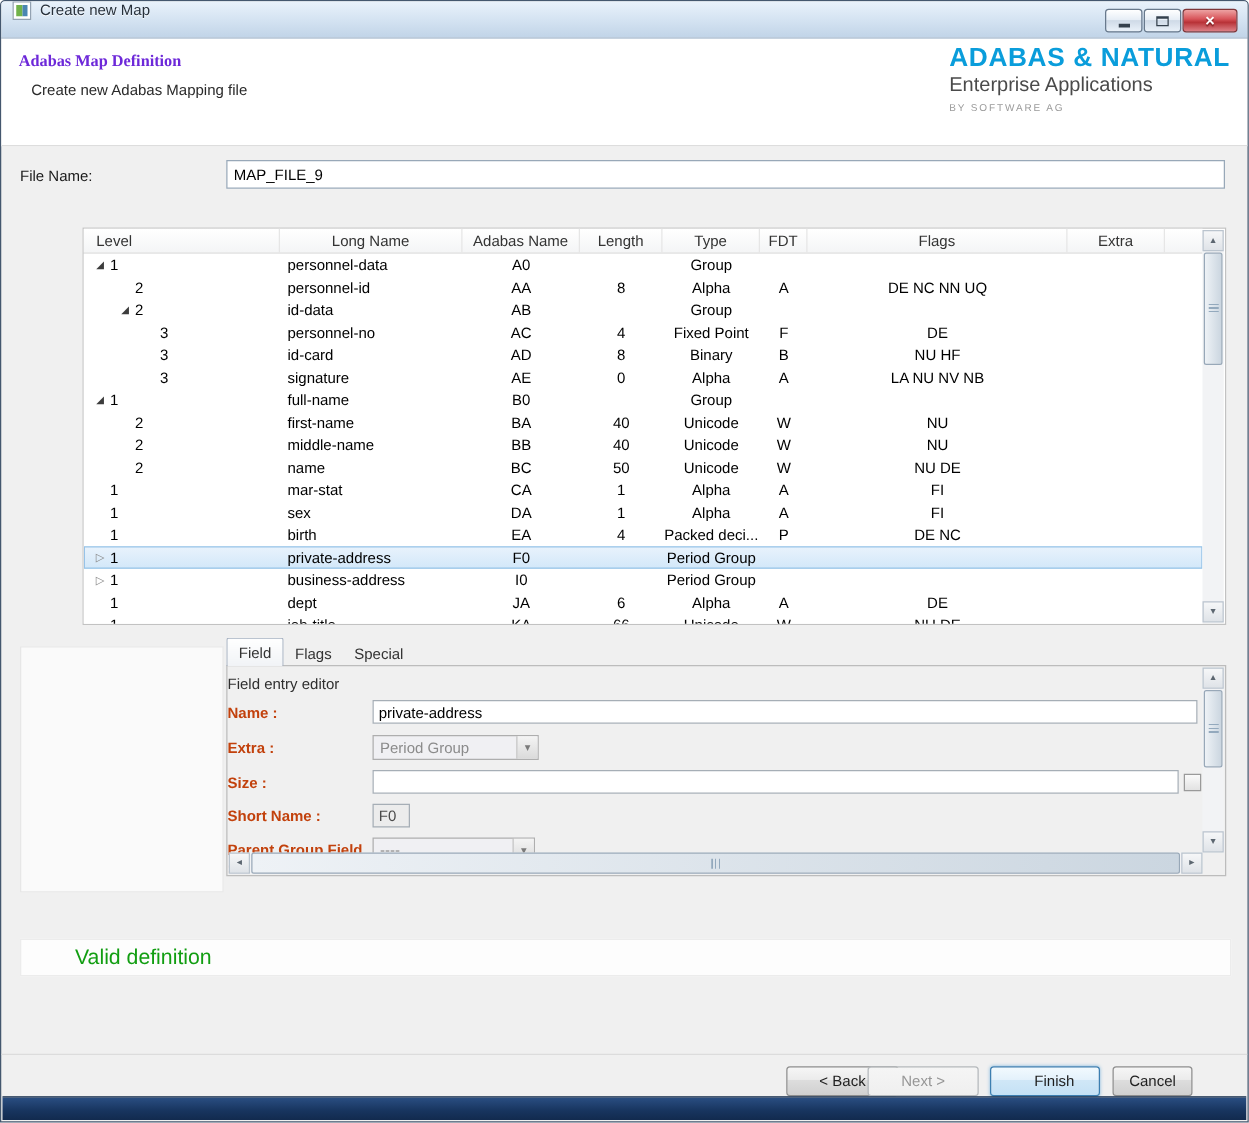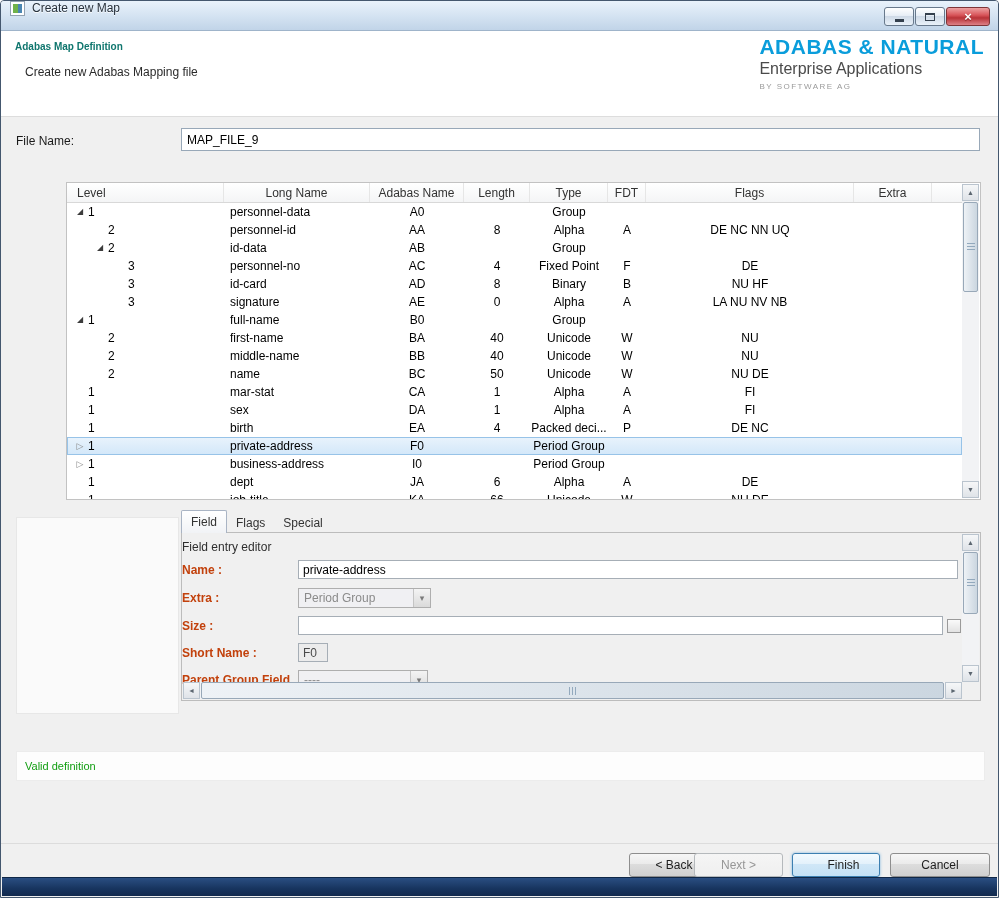--- a/index.html
+++ b/index.html
@@ -23,21 +23,21 @@
     background:linear-gradient(#ffffff,#e7eef6 45%,#cfdae7 50%,#e9f1f9);}
   .win-btn.min,.win-btn.max{width:30px;}
   .win-btn.close{width:44px;border-color:#7e3538;color:#fff;font-size:13px;font-weight:bold;
     background:linear-gradient(#eda2a2,#d8555a 42%,#b83237 58%,#dd8086);text-shadow:0 1px 1px #7e2022;}
   .glyph-min{width:9px;height:3px;background:#34404d;margin-top:8px;}
   .glyph-max{width:10px;height:8px;border:1px solid #34404d;border-top:2px solid #34404d;}
 
   
   .header{position:absolute;left:0;top:30px;right:0;height:86px;background:#fff;
     border-bottom:1px solid #dddddd;}
-  .header-title{position:absolute;left:14px;top:10px;font-size:10px;font-weight:bold;color:#0f766e;}
+  .header-title{position:absolute;left:14px;top:10px;font-size:13px;font-weight:bold;color:#6d28d9;font-family:Liberation Serif, serif;}
   .header-subtitle{position:absolute;left:24px;top:34px;font-size:12px;color:#2a2a2a;}
   .brand{position:absolute;right:14px;top:4px;text-align:left;}
   .brand-l1{font-size:21px;font-weight:bold;letter-spacing:.5px;}
   .brand-l2{font-size:16px;color:#4a4a4a;margin-top:1px;}
   .brand-l3{font-size:8px;color:#9a9a9a;letter-spacing:1.5px;margin-top:4px;}
 
   
   .filename-label{position:absolute;left:15px;top:133px;font-size:12px;color:#1a1a1a;}
   .filename-input{position:absolute;left:180px;top:127px;width:799px;height:23px;
     border:1px solid #98a8b8;background:#fff;font-size:12px;padding:0 5px;
@@ -107,33 +107,33 @@
   .panel .vscroll{top:1px;bottom:18px;right:1px;}
   .panel .vscroll .sb-thumb{top:18px;height:62px;}
   .hscroll{position:absolute;left:1px;right:18px;bottom:1px;height:17px;background:#f2f3f5;display:flex;}
   .hscroll .sb-thumb{position:static;flex:1;margin:0 1px;}
   .hscroll .sb-thumb .grip{width:8px;height:8px;
     background:repeating-linear-gradient(90deg,#93a9bd 0 1px,transparent 1px 3px);}
 
   
   .status{position:absolute;left:15px;top:750px;width:969px;height:30px;
     background:#fdfdfd;border:1px solid #ececec;display:flex;align-items:center;padding-left:8px;}
-  .status-text{font-size:11px;}
+  .status-text{font-size:17px;margin-left:35px;}
   .footer-sep{position:absolute;left:0;right:0;top:842px;border-top:1px solid #dcdcdc;}
   .btn{position:absolute;top:852px;height:24px;border:1px solid #8e8e8e;border-radius:3px;
     background:linear-gradient(#f6f6f6,#ebebeb 45%,#dddddd 46%,#d0d0d0);
     font-size:12px;color:#1e1e1e;font-family:inherit;text-align:center;padding:0;cursor:default;}
   .btn.disabled{color:#969696;border-color:#b5b9bc;
     background:linear-gradient(#f5f5f5,#efefef);}
   .btn.default{border-color:#3c7fb1;box-shadow:0 0 3px #7fb5dd;
     background:linear-gradient(#f2fafe,#e3f1fb 45%,#d0e7f7 46%,#c4e1f5);padding-left:15px;}
   .btn-back{left:628px;width:90px;}
   .btn-next{left:693px;width:89px;}
   .btn-finish{left:791px;width:88px;}
-  .btn-cancel{left:889px;width:100px;}
+  .btn-cancel{left:889px;width:64px;}
   .bottom-band{position:absolute;left:1px;right:1px;bottom:1px;height:19px;
     background:linear-gradient(#2a4e82,#17345e 60%,#122a4e);border-top:1px solid #0f2747;}
 </style>
 </head>
 <body>
 
 <div class="window">
 
   <div class="titlebar">
     <span class="title-icon">

